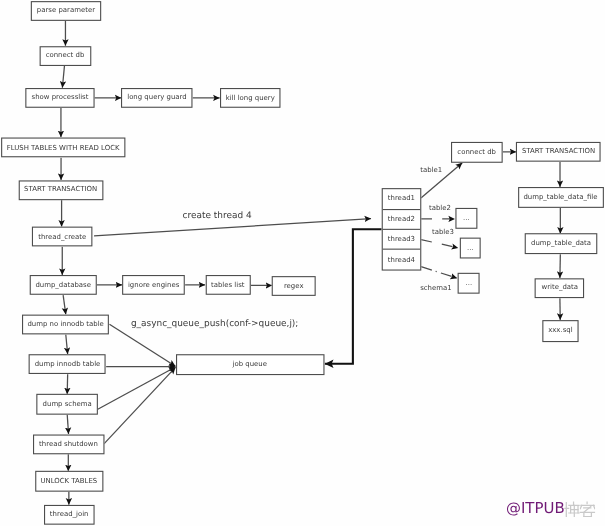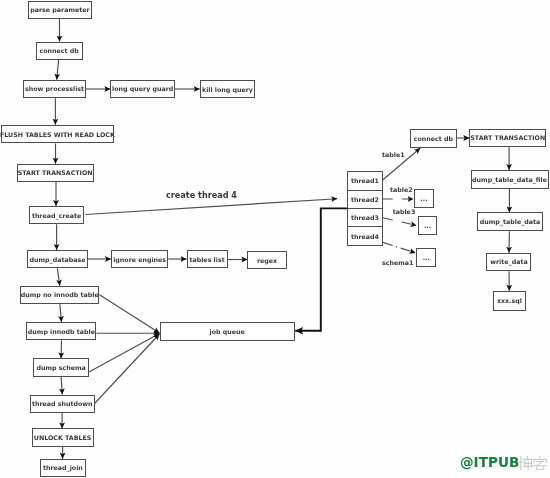--- a/index.html
+++ b/index.html
@@ -1,30 +1,30 @@
 <!DOCTYPE html>
 <html><head>
 <meta charset="utf-8">
 <style>
   html,body{margin:0;padding:0;background:#fff;}
   #page{position:relative;width:550px;height:478px;background:#fefefe;overflow:hidden;
         font-family:"DejaVu Sans",sans-serif;
         -webkit-font-smoothing:antialiased;
-        filter:opacity(1);font-weight:bold;}
+        filter:opacity(1);}
   .node{position:absolute;box-sizing:border-box;border:1px solid #4d4d4d;background:#fff;
         display:flex;align-items:center;justify-content:center;color:#3a3a3a;
         font-size:6.3px;white-space:nowrap;}
   .stack{position:absolute;box-sizing:border-box;border:1px solid #4d4d4d;background:#fff;
          display:flex;flex-direction:column;}
   .stack .row{flex:1 1 0;display:flex;align-items:center;justify-content:center;
          color:#3a3a3a;font-size:6.3px;white-space:nowrap;border-top:1px solid #4d4d4d;}
   .stack .row:first-child{border-top:none;}
   svg.wires{position:absolute;left:0;top:0;width:550px;height:478px;overflow:visible;}
   .lbl{position:absolute;color:#3a3a3a;white-space:nowrap;}
-  .wm{position:absolute;color:#15803d;white-space:nowrap;display:flex;align-items:flex-end;}
+  .wm{position:absolute;color:#701a75;white-space:nowrap;display:flex;align-items:flex-end;}
   .wm>span{font-size:13.6px;line-height:1;}
   .wm svg.cjk{display:block;}
 </style>
 </head>
 <body>
 
 <div id="page">
   <svg class="wires" viewBox="0 0 550 478">
     <defs>
       <marker id="ah" viewBox="0 0 10 10" refX="10" refY="5" markerWidth="6" markerHeight="6.4" orient="auto-start-reverse" markerUnits="userSpaceOnUse">
@@ -168,20 +168,21 @@
       <span>dump_table_data</span>
     </div>
   <div class="node" style="left:486.3px;top:252.7px;width:45.2px;height:18.5px">
       <span>write_data</span>
     </div>
   <div class="node" style="left:492.5px;top:290.8px;width:33.9px;height:19.9px">
       <span>xxx.sql</span>
     </div>
 
   <div class="lbl" style="left:166px;top:190.3px;font-size:8.15px">create thread 4</div>
+  <div class="lbl" style="left:119px;top:288.3px;font-size:8.15px">g_async_queue_push(conf-&gt;queue,j);</div>
   <div class="lbl" style="left:382px;top:150.5px;font-size:6.3px">table1</div>
   <div class="lbl" style="left:390px;top:185.5px;font-size:6.3px">table2</div>
   <div class="lbl" style="left:392.7px;top:207.5px;font-size:6.3px">table3</div>
   <div class="lbl" style="left:382px;top:259px;font-size:6.3px">schema1</div>
 
   <div class="wm" style="left:460px;top:455.5px">
     <span>@ITPUB</span>
       <svg class="cjk" viewBox="0 0 100 100" width="14" height="14">
         <g fill="none" stroke="#c9c9c9" stroke-width="8" stroke-linecap="square">
           <path d="M13 6 L13 100"></path>

